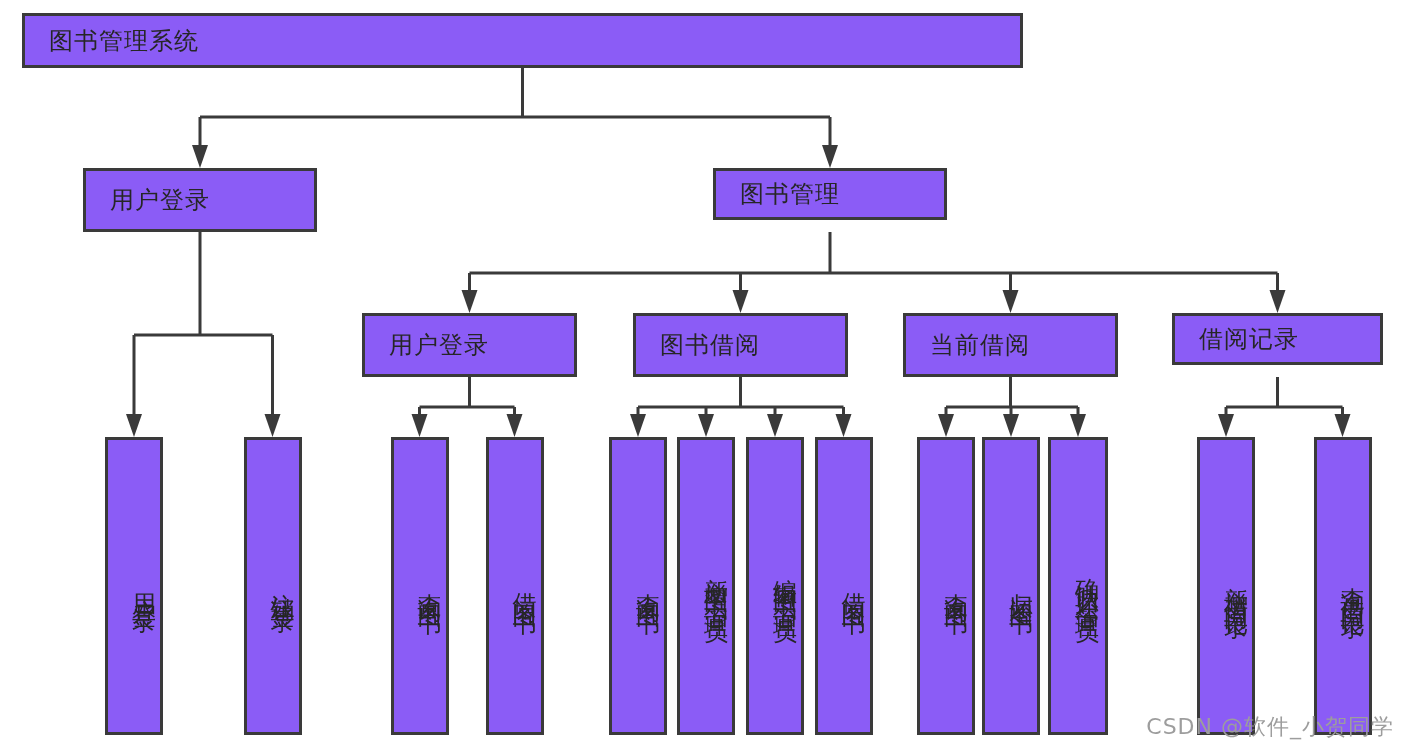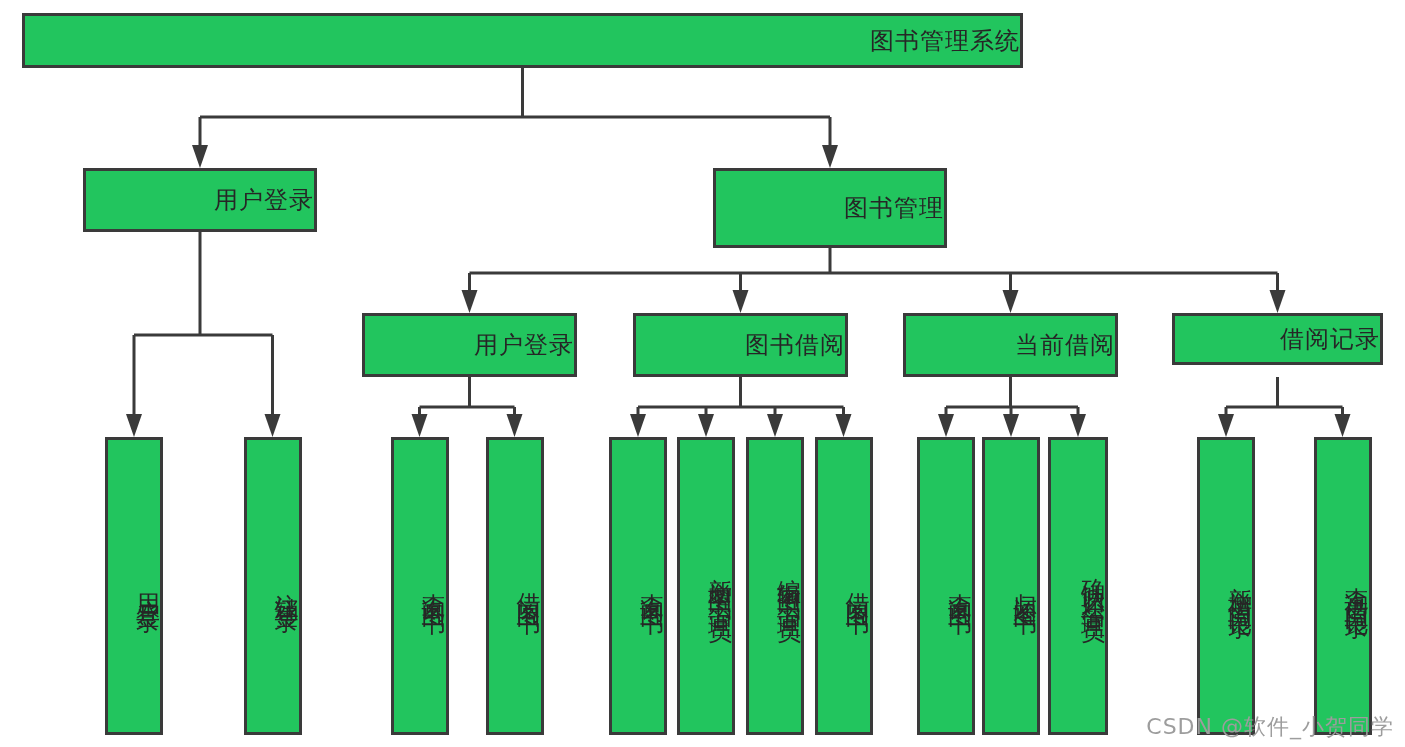--- a/index.html
+++ b/index.html
@@ -16,23 +16,23 @@
     width:1405px;height:747px;
     background:var(--bg);
     overflow:hidden;
   }
   .connectors{
     position:absolute;left:0;top:0;width:1405px;height:747px;
     z-index:1;
   }
   .node{
     position:absolute;
-    background:#22c55e;
+    background:#8b5cf6;
     border:3px solid var(--line);
-    display:flex;align-items:center;justify-content:flex-end;
+    display:flex;align-items:center;justify-content:flex-start;
     color:var(--text);
     z-index:2;
     padding-left:24px;
   }
   .hbox{
     font-size:24px;
     letter-spacing:1px;
     white-space:nowrap;
   }
   .vbox{
@@ -92,21 +92,21 @@
     </g>
   </svg>
 
   <div class="node hbox" style="left:22px;top:13px;width:1001px;height:55px;">
     <span>图书管理系统</span>
   </div>
 
   <div class="node hbox" style="left:83px;top:168px;width:234px;height:64px;">
     <span>用户登录</span>
   </div>
-  <div class="node hbox" style="left:713px;top:168px;width:234px;height:80px;">
+  <div class="node hbox" style="left:713px;top:168px;width:234px;height:52px;">
     <span>图书管理</span>
   </div>
 
   <div class="node hbox" style="left:362px;top:313px;width:215px;height:64px;">
     <span>用户登录</span>
   </div>
   <div class="node hbox" style="left:633px;top:313px;width:215px;height:64px;">
     <span>图书借阅</span>
   </div>
   <div class="node hbox" style="left:903px;top:313px;width:215px;height:64px;">

